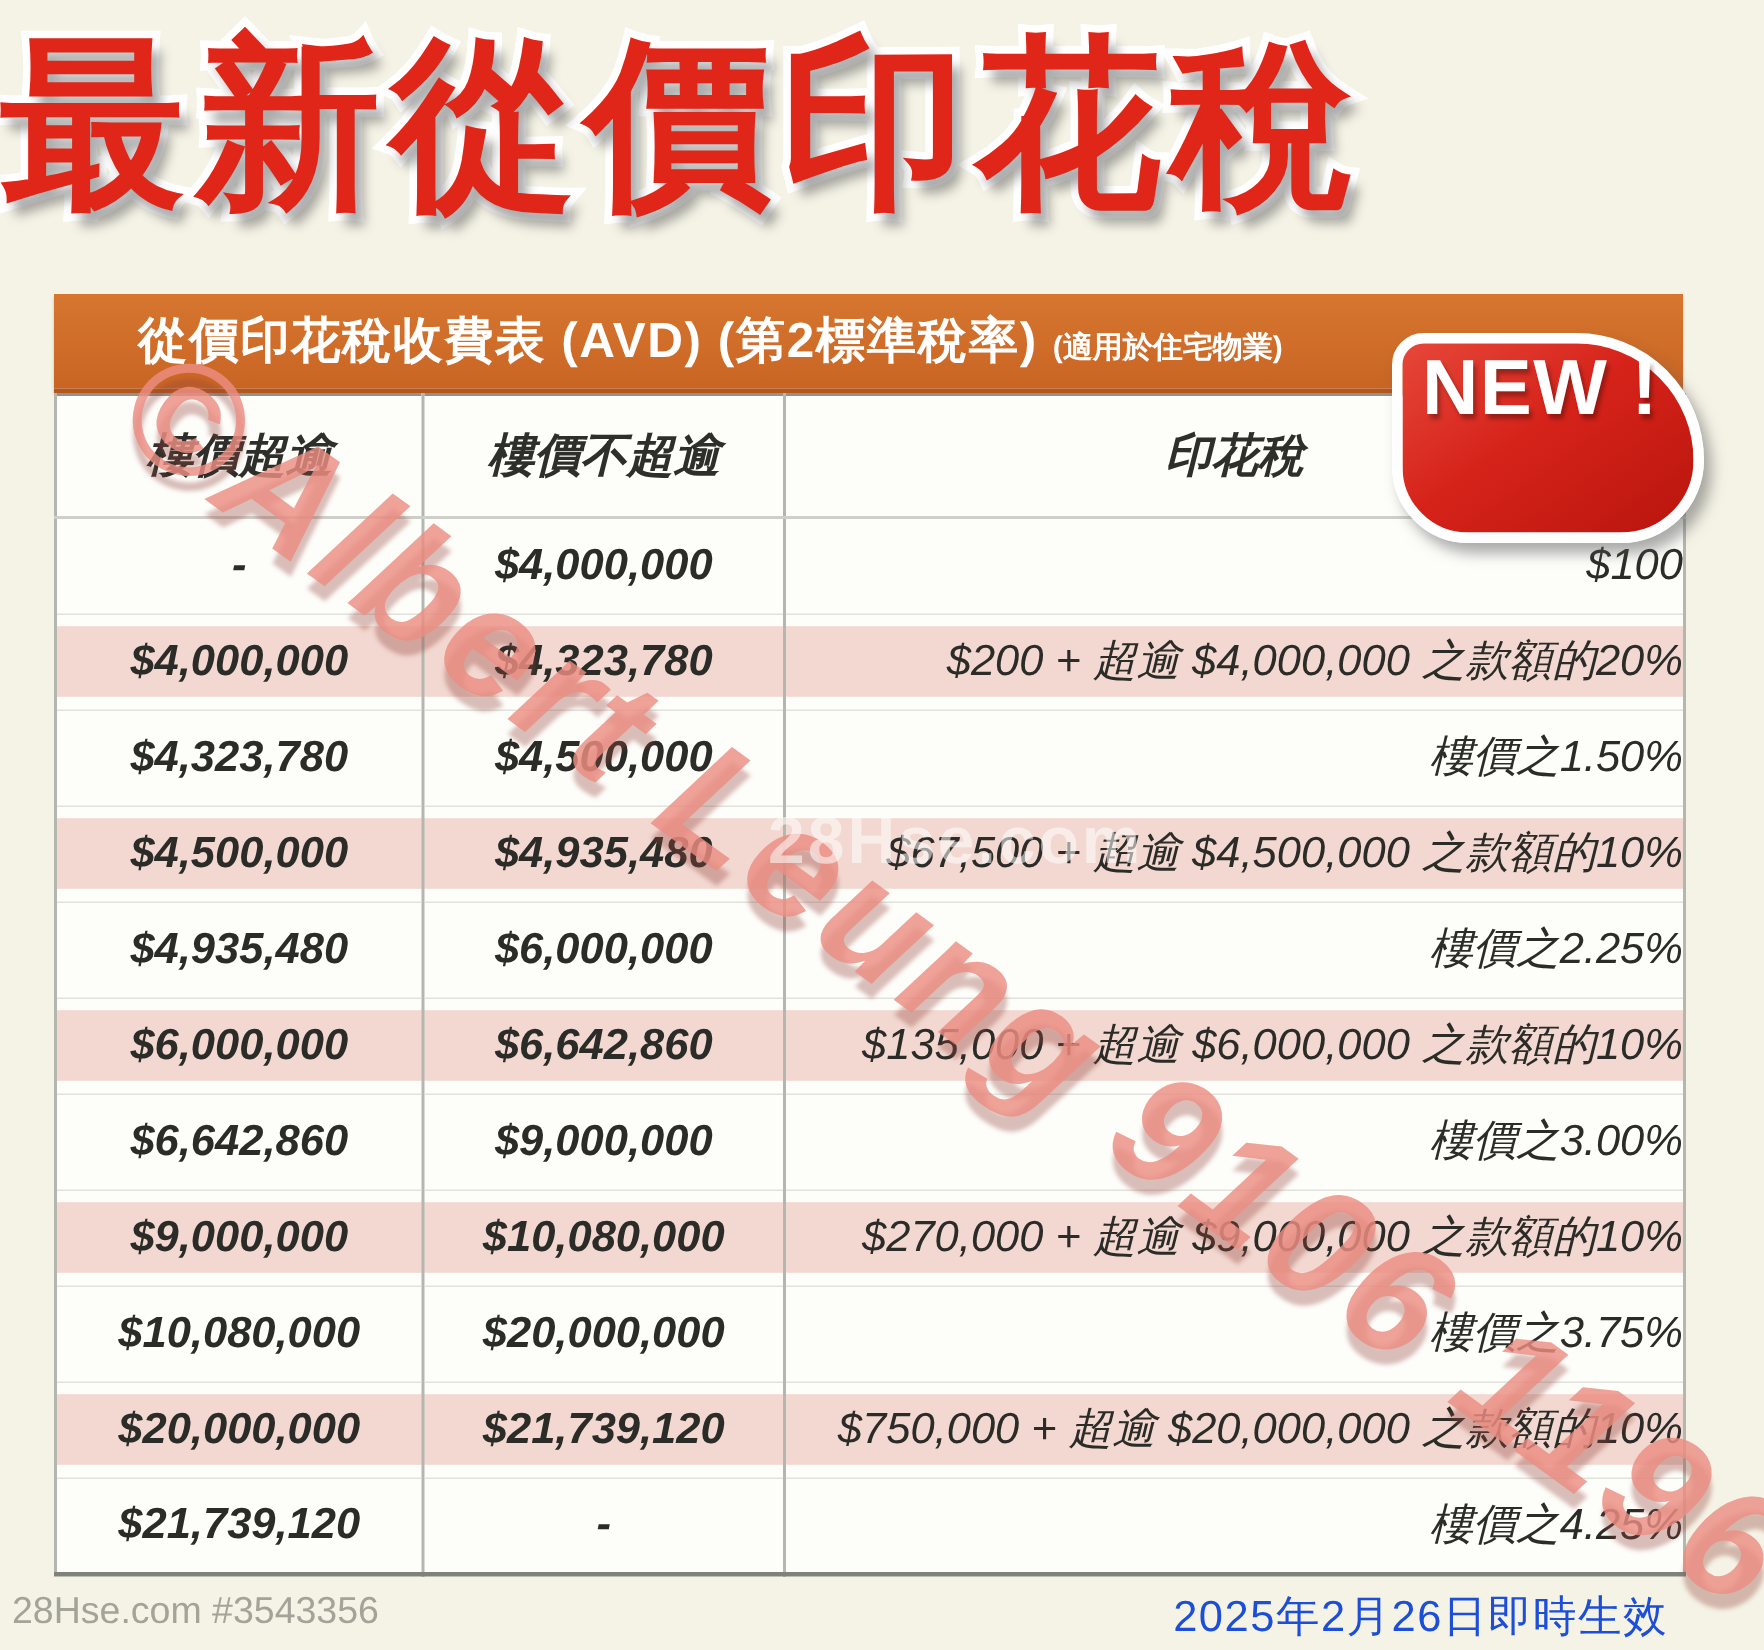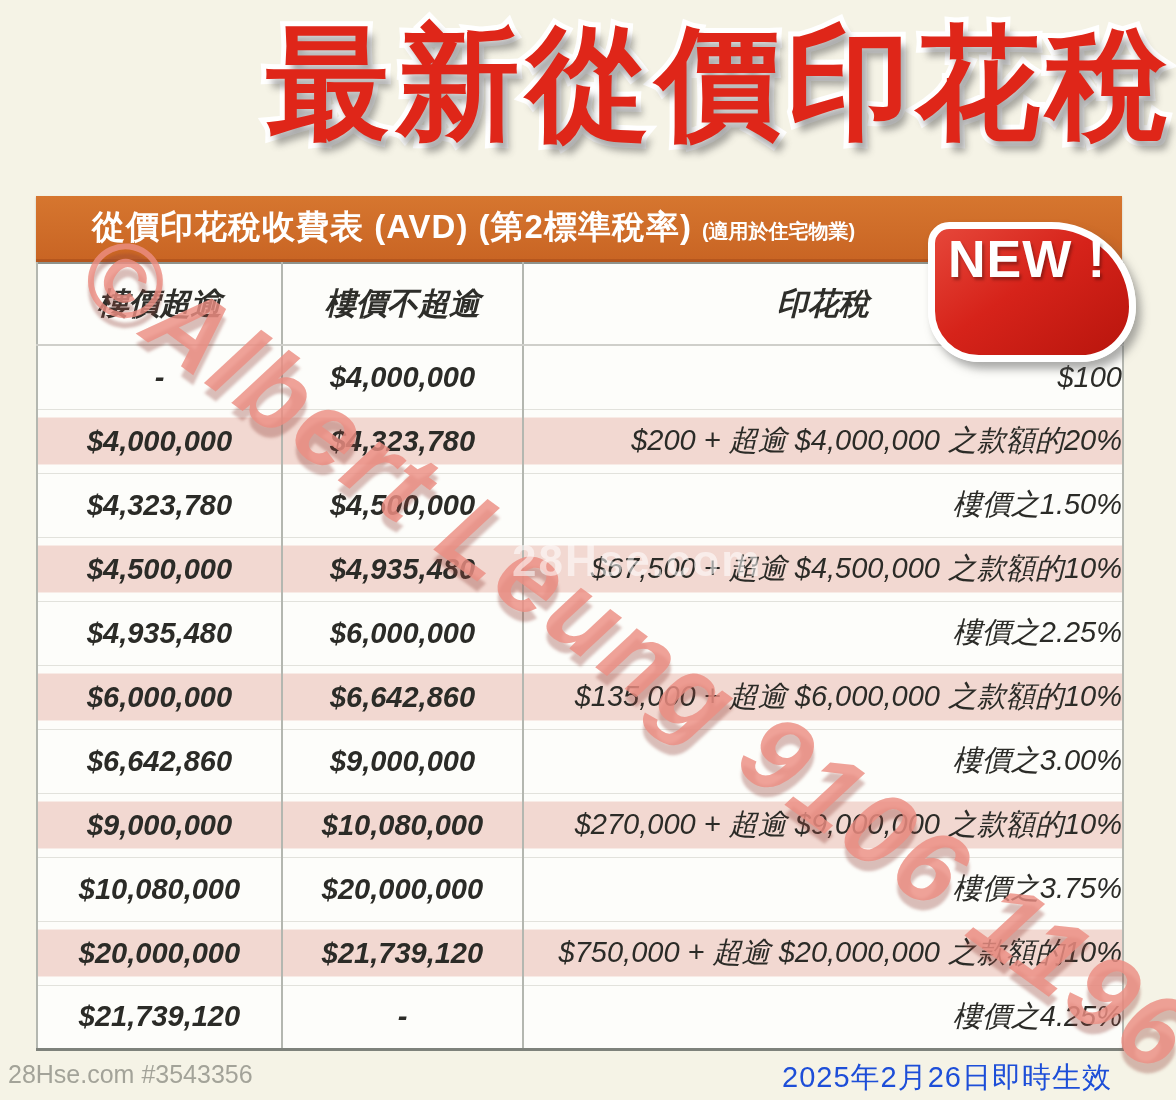--- a/index.html
+++ b/index.html
@@ -9,21 +9,21 @@
     width:1176px; height:1100px;
     background:#f5f3e6;
     overflow:hidden;
     font-family:"Liberation Sans", sans-serif;
     margin:0 auto;
   }
 
   
   .title {
     position:absolute; top:6px; left:0; width:100%;
-    text-align:right;
+    text-align:left;
     font-size:124px; line-height:1.25;
     font-weight:900;
     letter-spacing:6px;
     color:#df2619;
     -webkit-text-stroke:10px #ffffff;
     paint-order:stroke fill;
     text-shadow:6px 9px 7px rgba(70,70,70,0.45);
     white-space:nowrap;
   }
 

